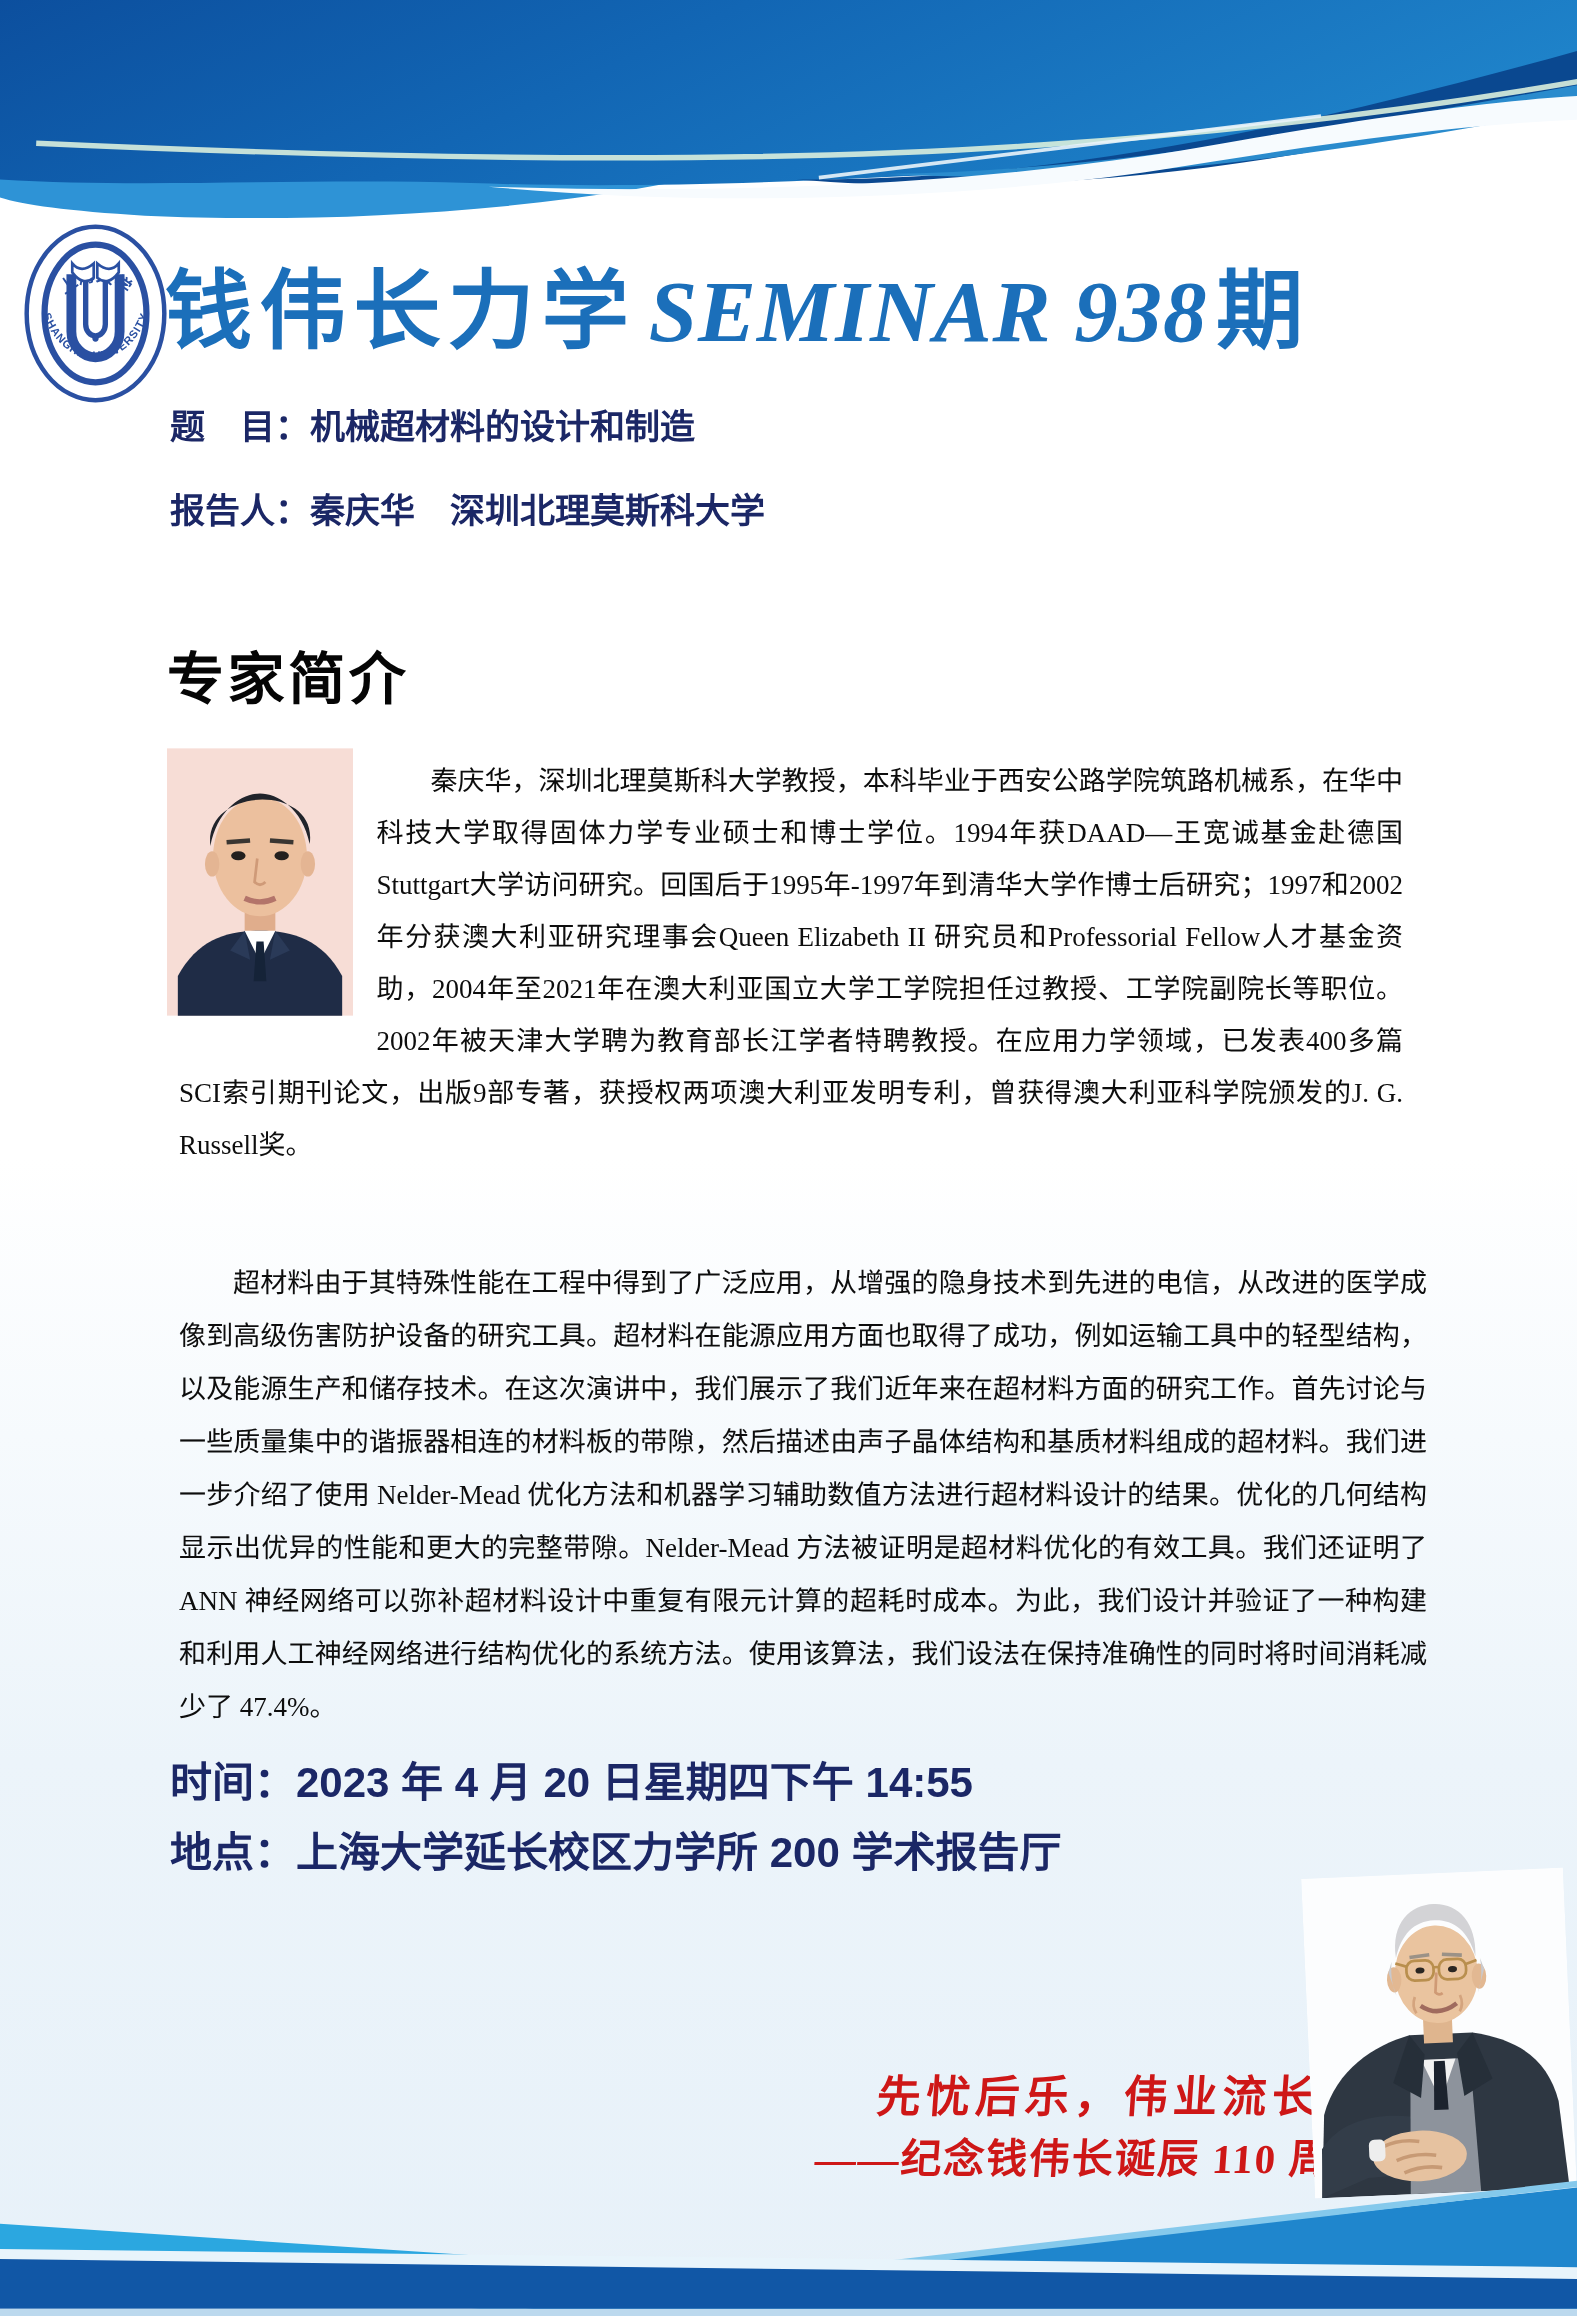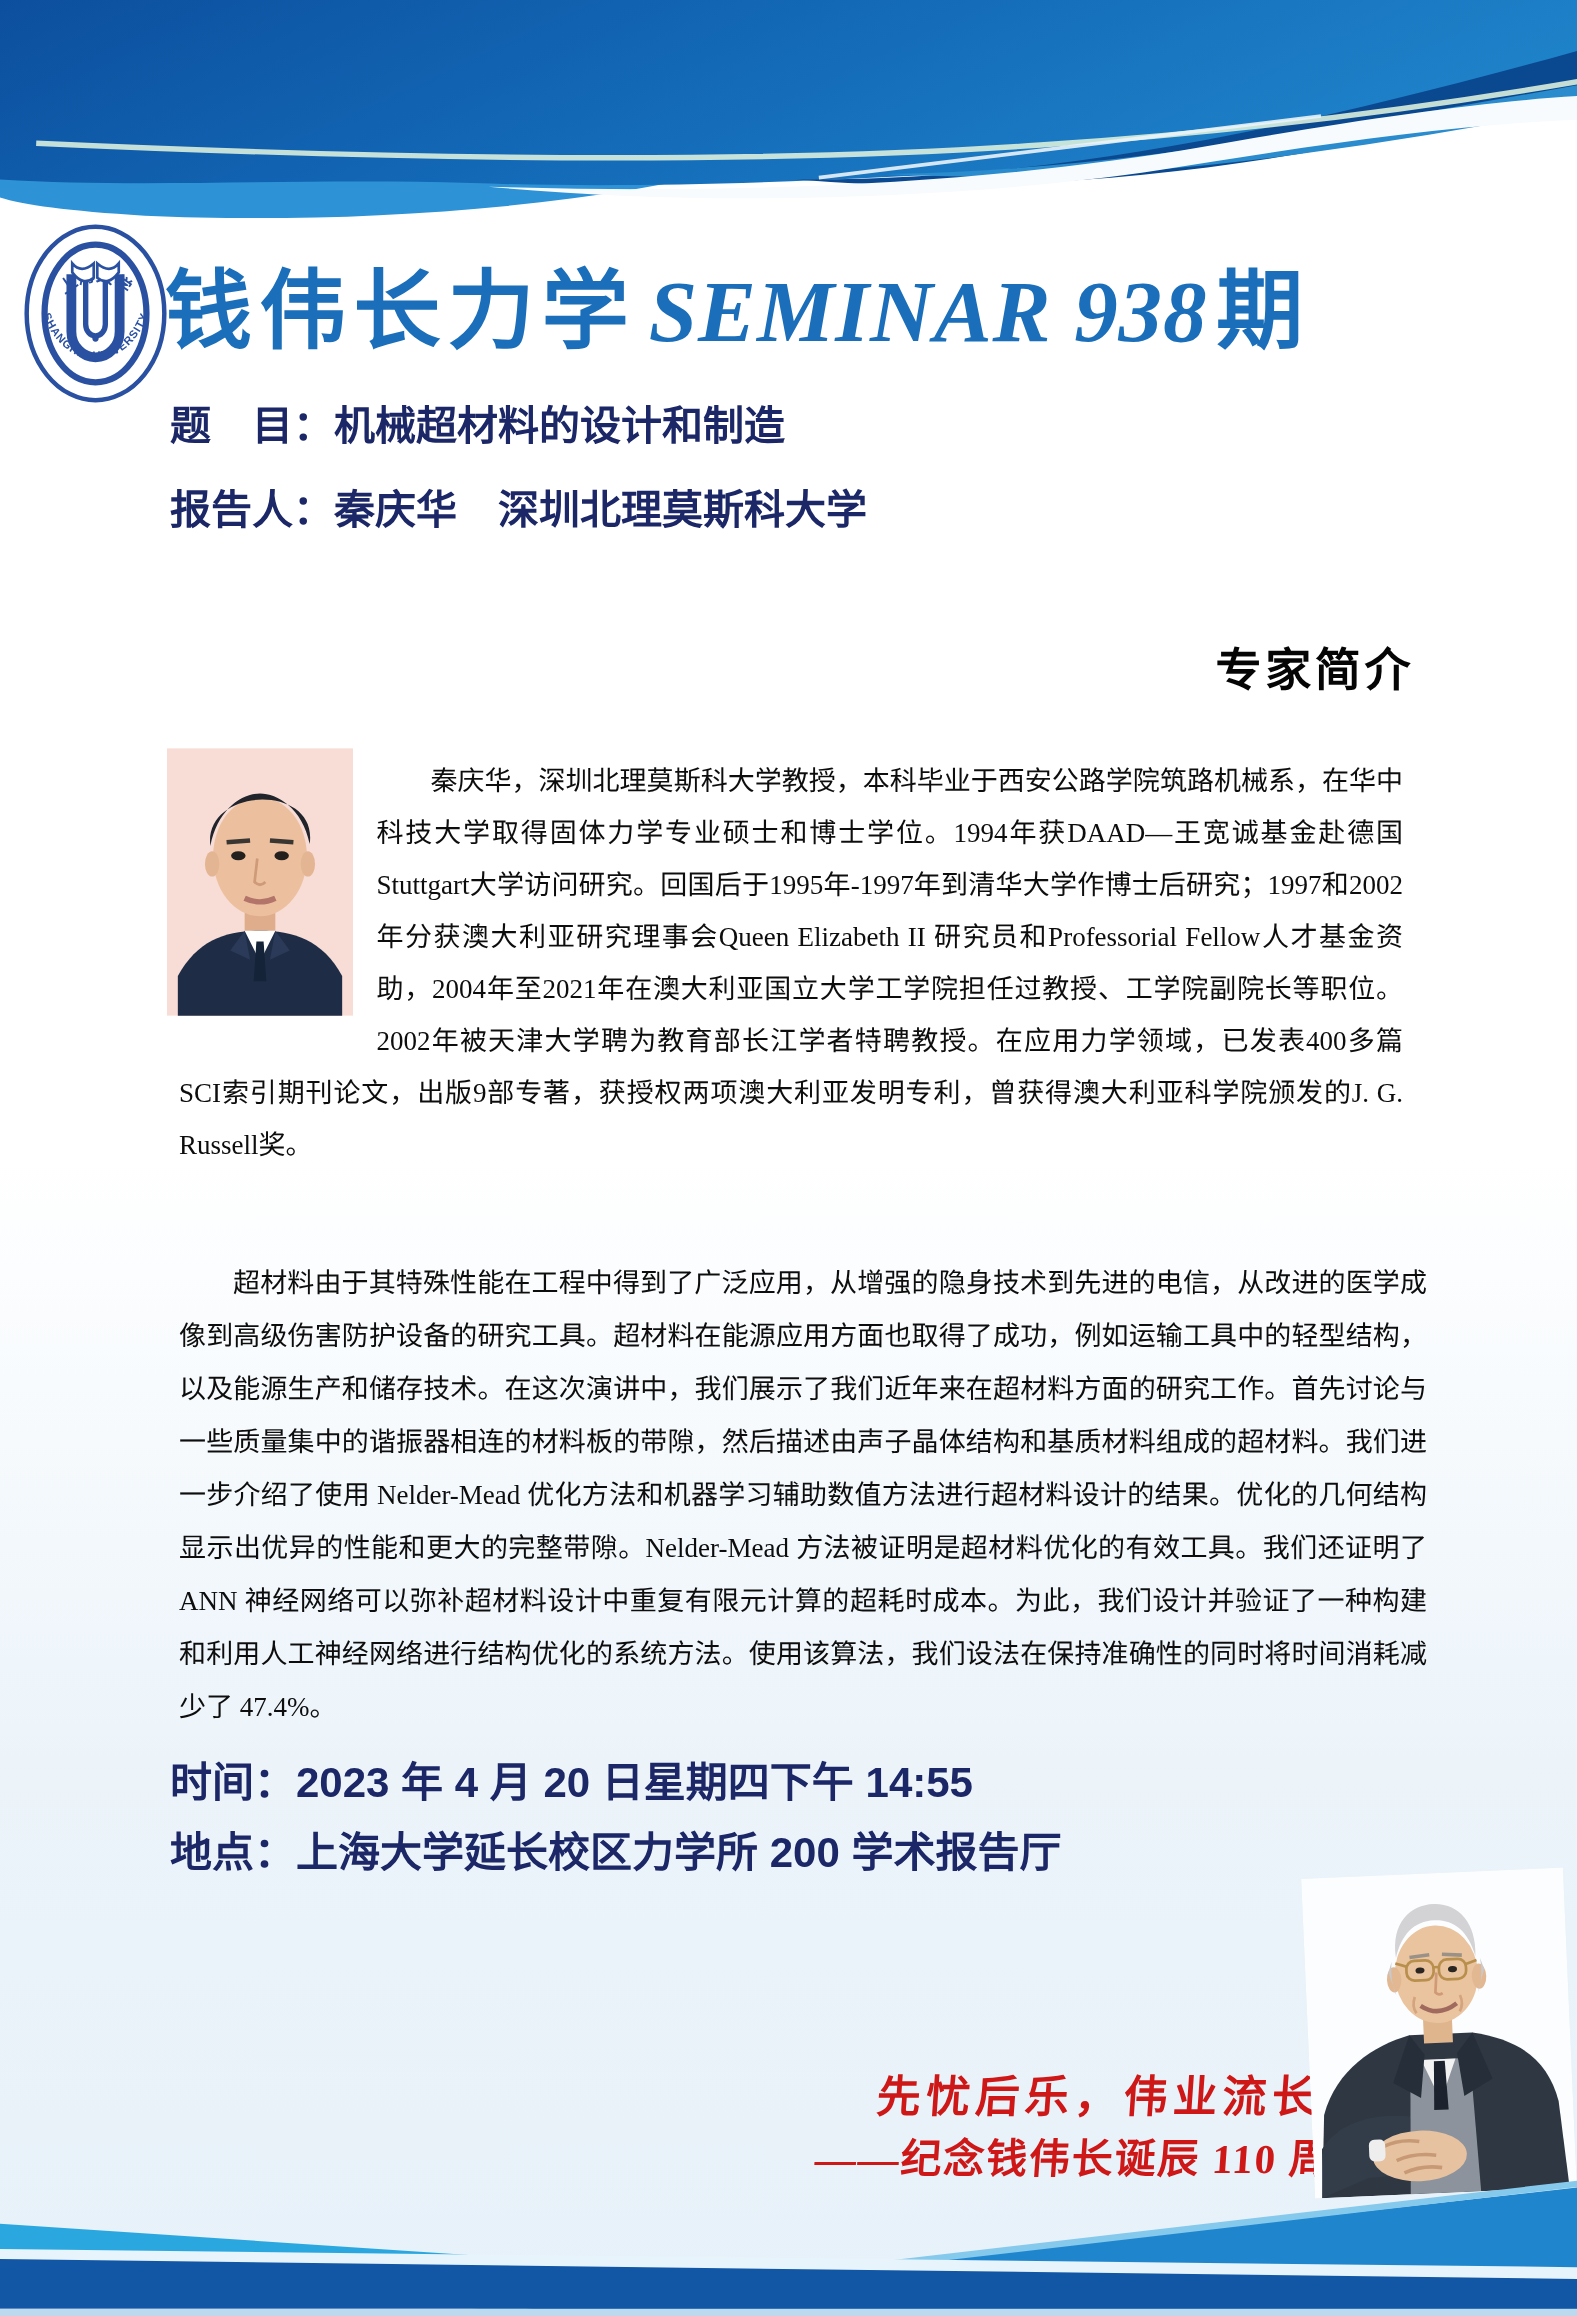--- a/index.html
+++ b/index.html
@@ -19,24 +19,24 @@
   .main-title{
     left:165px;top:244px;width:1285px;height:136px;
     color:#1b6fba;font-weight:bold;font-size:87px;line-height:136px;
     white-space:nowrap;margin:0;
   }
   .main-title .zh{font-family:Liberation Serif, serif;letter-spacing:7.2px;}
   .main-title .en{font-family:"Liberation Serif","DejaVu Serif",serif;font-style:italic;letter-spacing:0.9px;margin:0 9px 0 12.7px;}
   
   .meta{left:170px;top:401px;width:1176px;color:#1b2766;
         font-family:"Liberation Sans","DejaVu Sans",sans-serif;font-weight:bold;}
-  .meta-line{font-size:41px;line-height:51px;margin-bottom:33px;white-space:nowrap;}
-  
-  .sec-heading{left:167px;width:1247px;text-align:right;color:#050505;
-               font-size:46px;font-weight:bold;margin:0;
+  .meta-line{font-size:35px;line-height:51px;margin-bottom:33px;white-space:nowrap;}
+  
+  .sec-heading{left:167px;width:1247px;text-align:left;color:#050505;
+               font-size:57px;font-weight:bold;margin:0;
                font-family:"Liberation Serif","DejaVu Serif",serif;letter-spacing:3.6px;}
   .h-bio{top:633px;}
   .h-abs{top:1163px;}
   
   .bio-body{left:167px;top:743px;width:1248px;}
   .speaker-photo{float:left;width:186px;height:268px;margin:5.4px 23.5px 9px 0;display:block;}
   .para{
     margin:12px;color:#0d0d0d;font-size:27px;line-height:52px;
     text-align:justify;text-indent:2em;
     font-family:"Liberation Serif","DejaVu Serif",serif;

